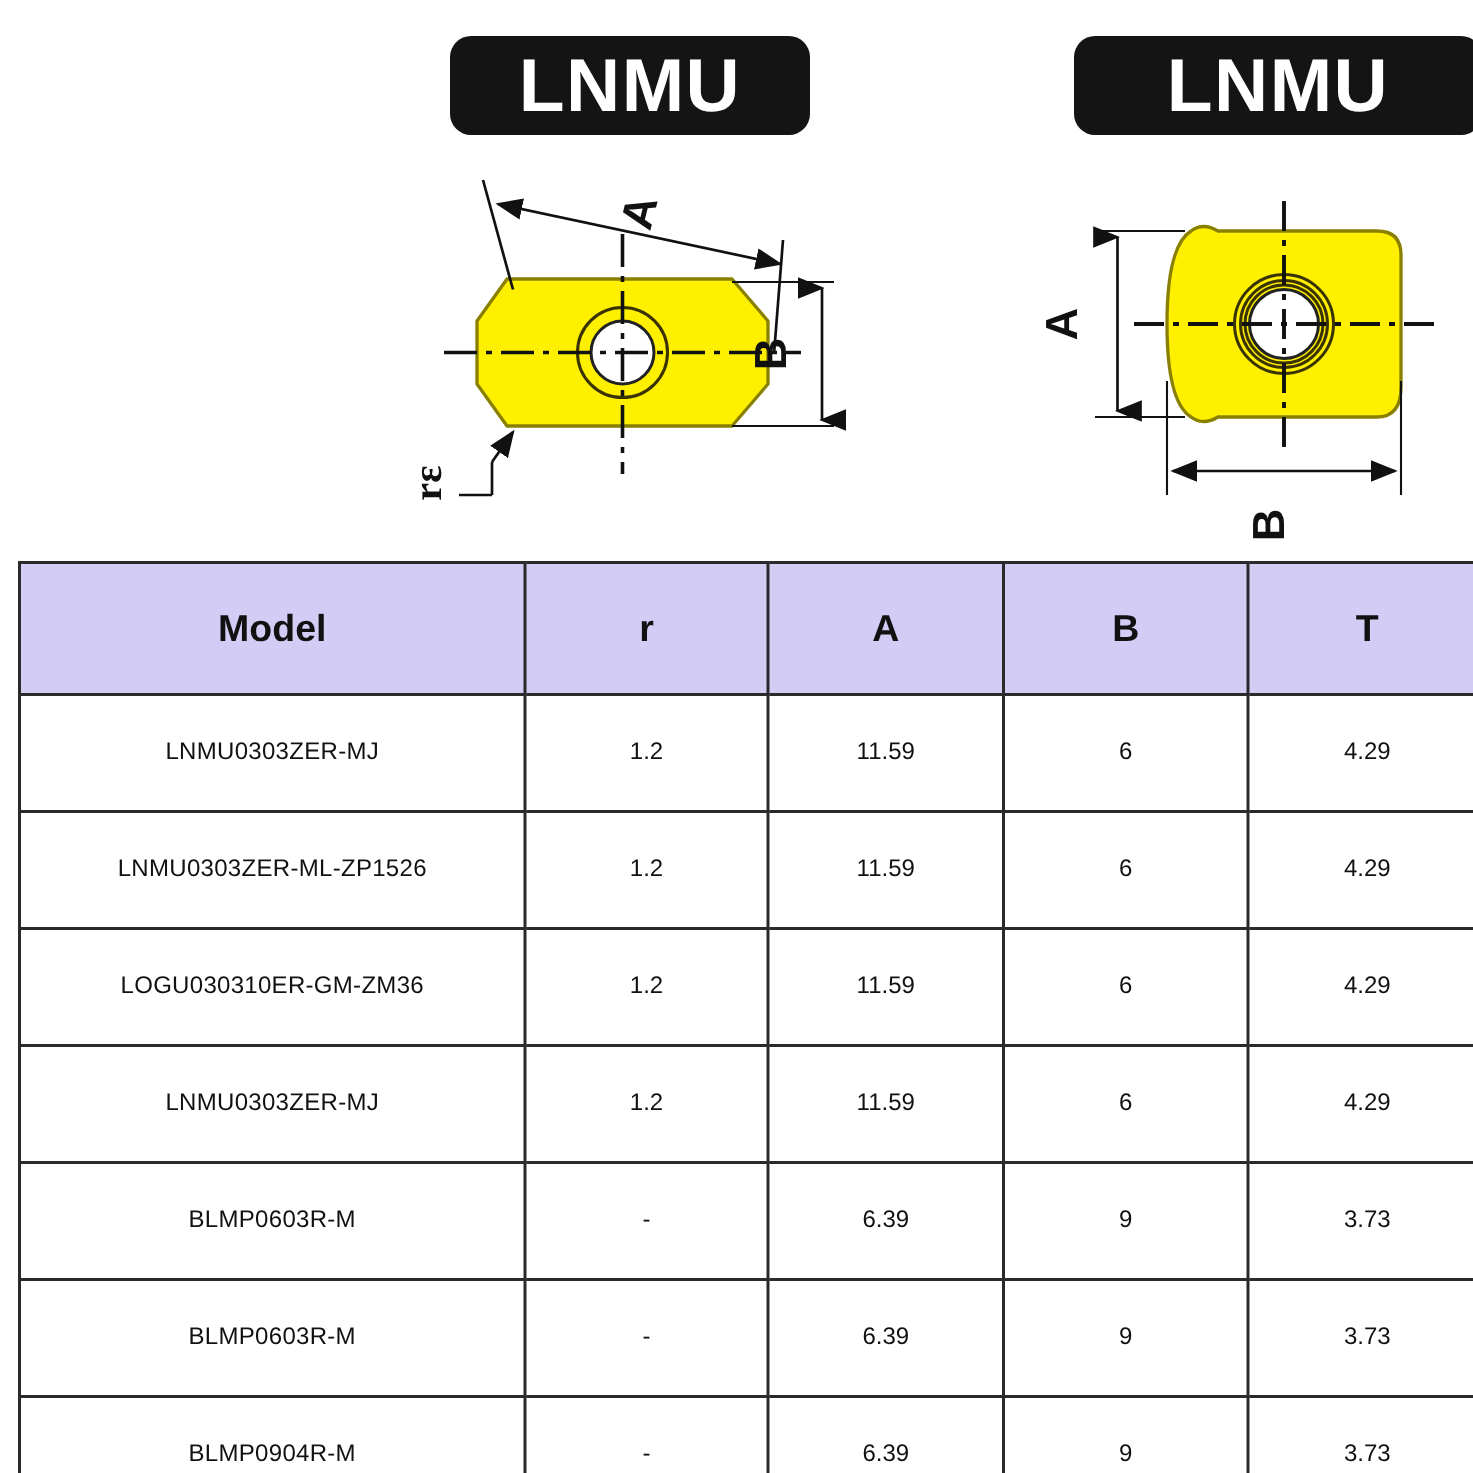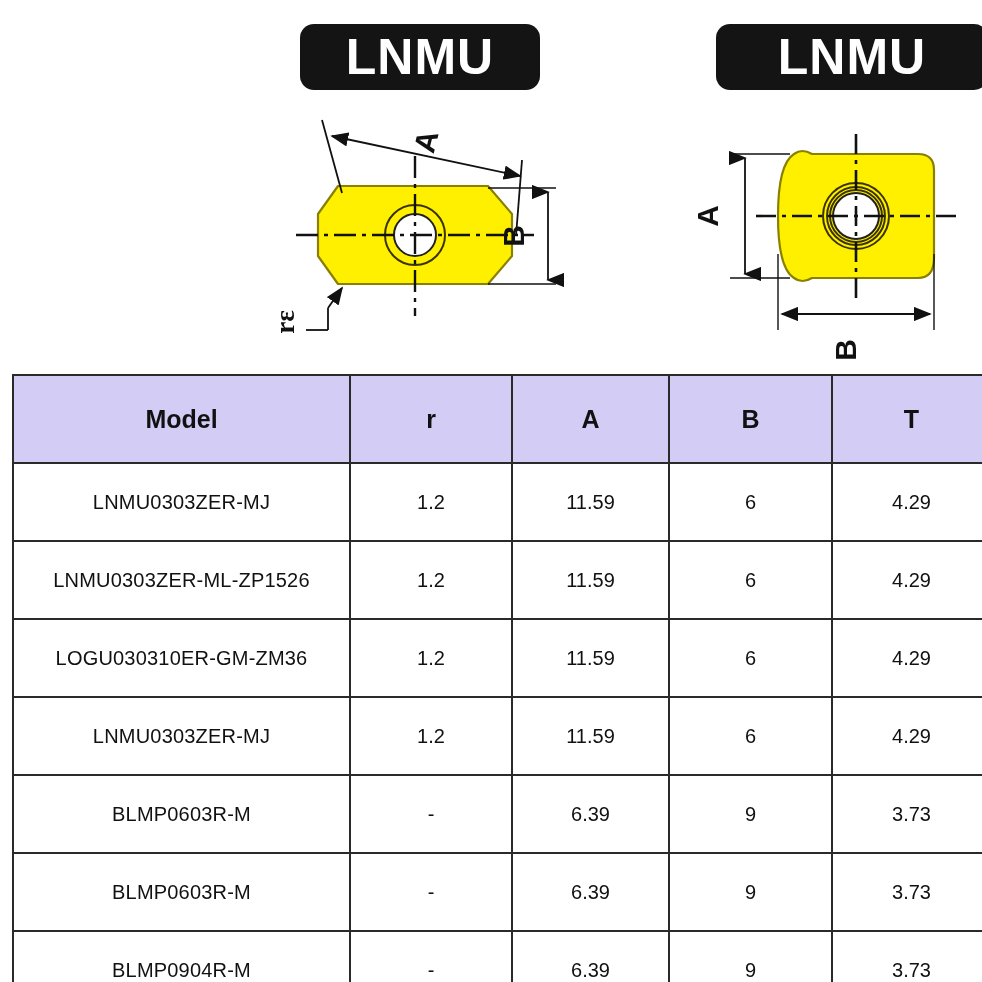--- a/index.html
+++ b/index.html
@@ -27,21 +27,21 @@
 
   
   .spec-table{
     position:absolute;left:12px;top:374px;
     width:958px;border-collapse:collapse;
     table-layout:fixed;
   }
   .spec-table th,.spec-table td{
     border:2px solid #2a2a2a;
     text-align:center;vertical-align:middle;
-    font-size:20px;color:#111;
+    font-size:16px;color:#111;
     font-family:"Liberation Sans", sans-serif;
   }
   .spec-table thead th{
     background:#d3ccf5;height:84px;
     font-size:25px;font-weight:bold;
   }
   .spec-table tbody td{height:74px;font-weight:normal;}
   .col-model{width:333px;}
   .col-r{width:158px;}
   .col-a{width:153px;}

